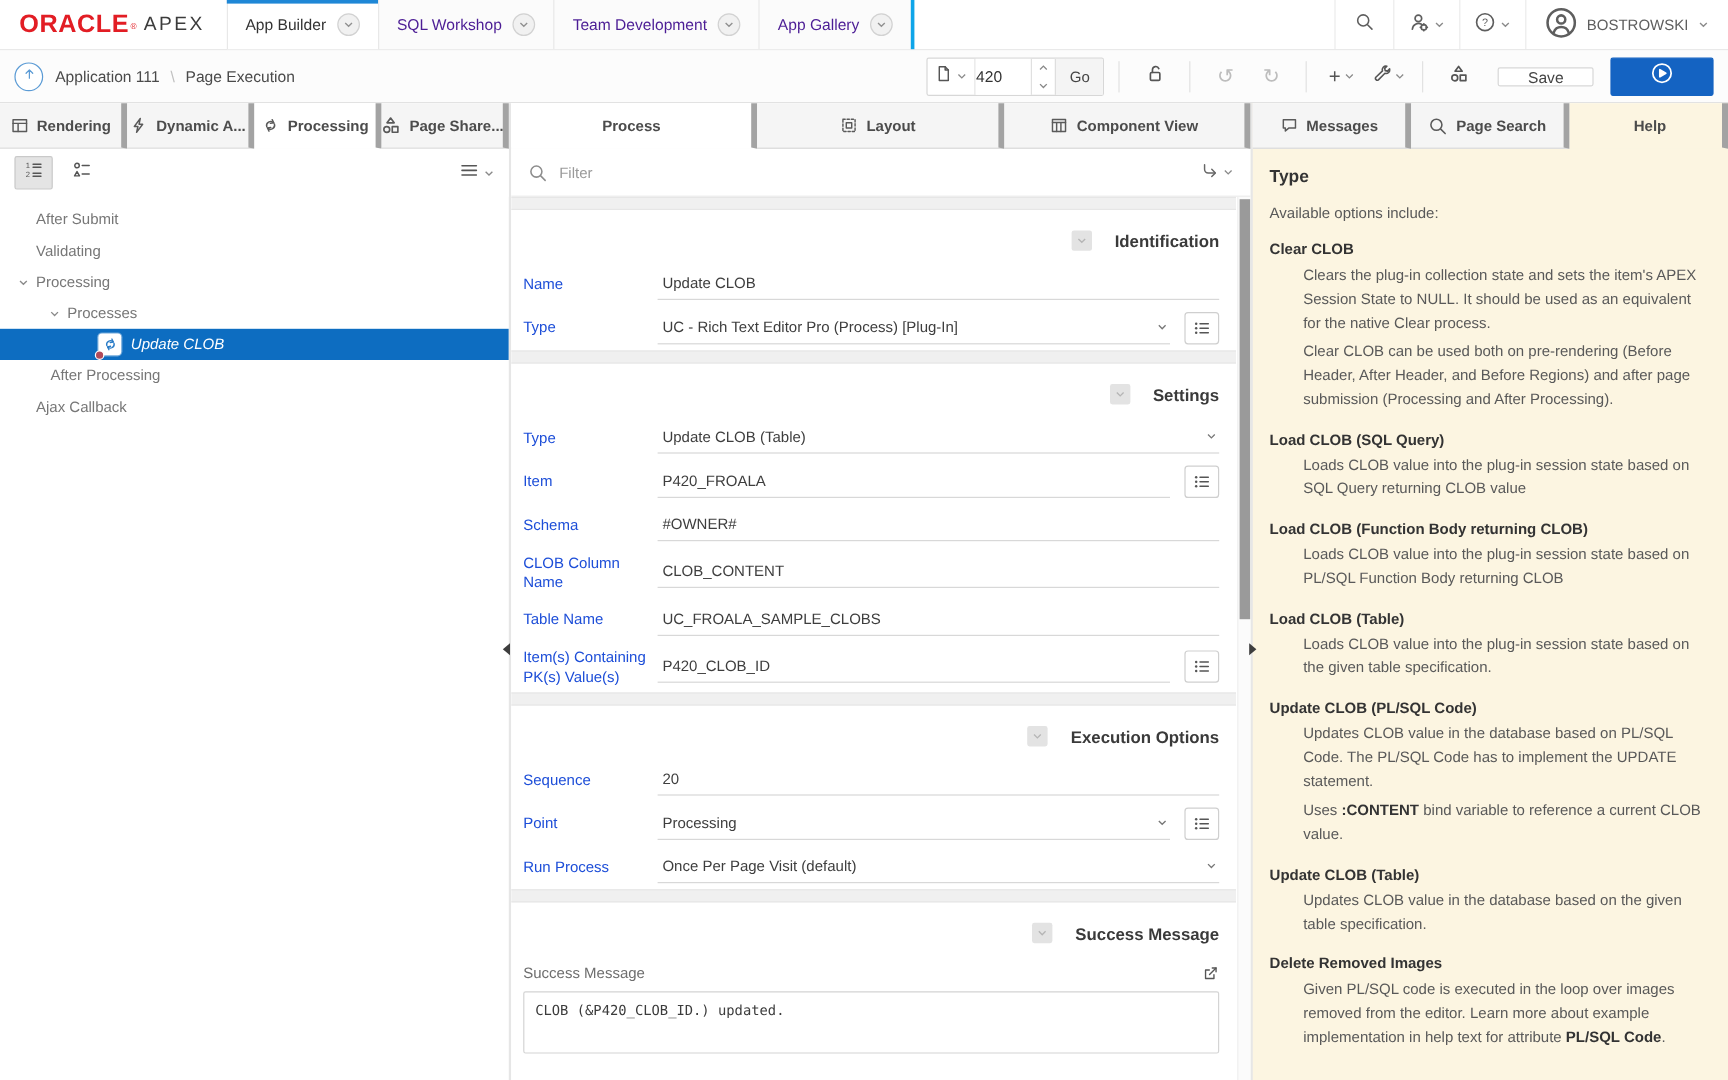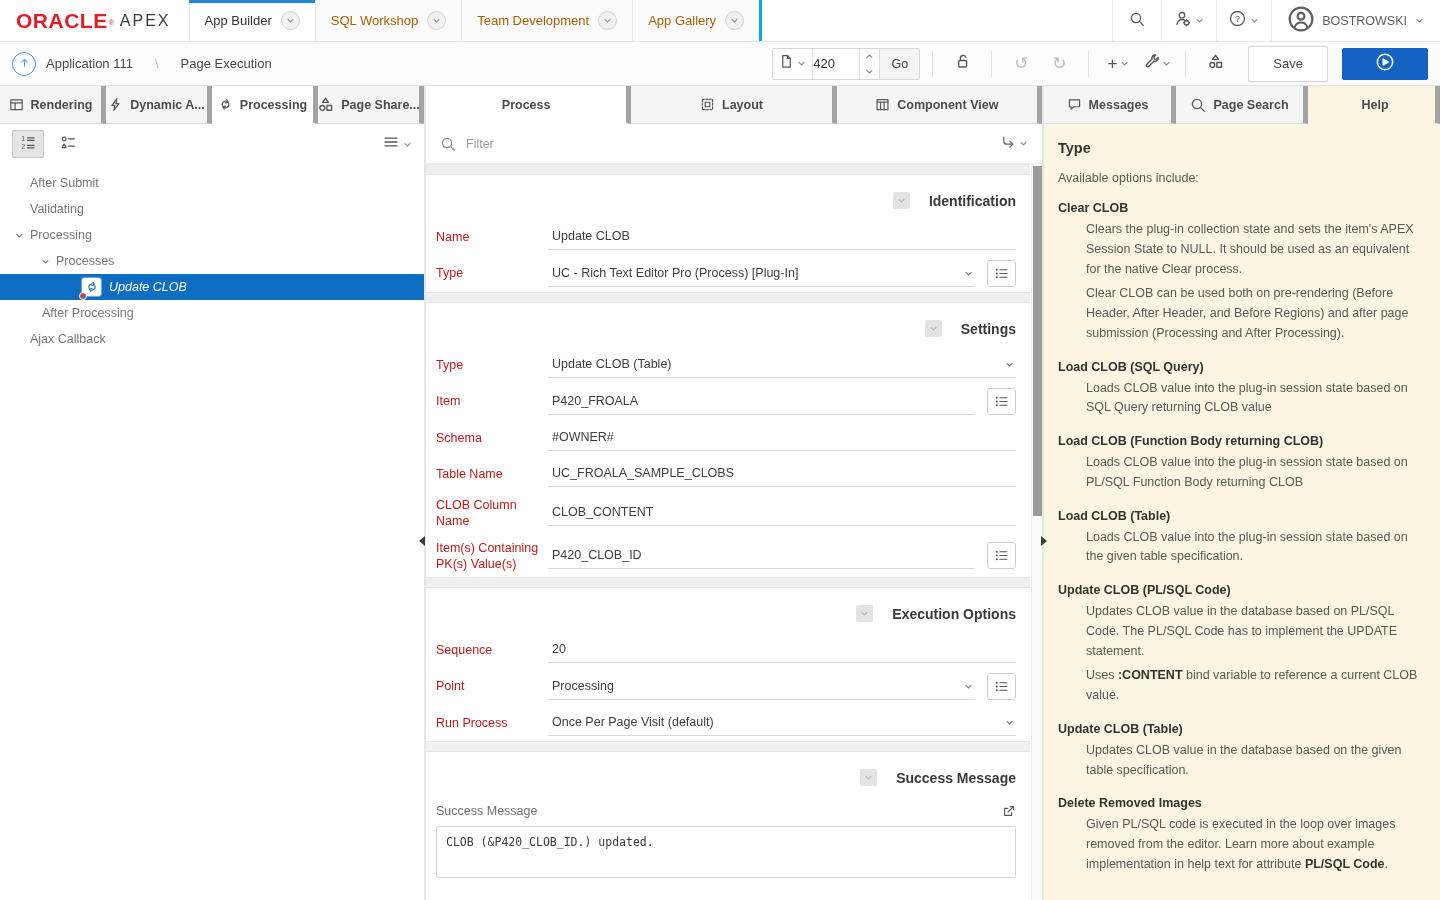--- a/index.html
+++ b/index.html
@@ -6,50 +6,50 @@
   html,body { width:1440px; height:900px; overflow:hidden; font-family:"Liberation Sans", sans-serif; background:#fff; color:#404040; }
   .app { width:1440px; height:900px; display:flex; flex-direction:column; position:relative; }
 
   
   .top-header { height:42px; display:flex; align-items:stretch; border-bottom:1px solid #e4e4e4; background:#fff; flex:0 0 42px; }
   .logo { display:flex; align-items:center; padding:0 18px 0 16px; }
   .logo-oracle { color:var(--logo-red); font-weight:bold; font-size:21px; letter-spacing:.5px; }
   .logo-reg { color:var(--logo-red); font-size:7px; vertical-align:top; margin:4px 4px 0 1px; }
   .logo-apex { color:#3c3c3c; font-size:16px; letter-spacing:2px; margin-left:2px; }
   .nav-tabs { display:flex; align-items:stretch; }
-  .nav-tab { display:flex; align-items:center; gap:9px; padding:0 15px; font-size:13px; color:#a16207; border-left:1px solid #e8e8e8; background:#fbfbfb; cursor:pointer; position:relative; }
+  .nav-tab { display:flex; align-items:center; gap:9px; padding:0 15px; font-size:13px; color:#4c1d95; border-left:1px solid #e8e8e8; background:#fbfbfb; cursor:pointer; position:relative; }
   .nav-tab:last-child { border-right:3px solid #0ea5e9; }
   .nav-tab.active { background:#fff; color:#333; }
   .nav-tab.active::before { content:""; position:absolute; left:-1px; right:-1px; top:0; height:3px; background:var(--accent); }
   .circle-chev { width:19px; height:19px; border-radius:50%; background:#f1f1f1; border:1px solid #d2d2d2; display:flex; align-items:center; justify-content:center; color:#909090; }
   .header-right { margin-left:auto; display:flex; align-items:stretch; }
   .hdr-btn { width:49px; display:flex; align-items:center; justify-content:center; gap:4px; border-left:1px solid #ececec; color:#5e5e5e; cursor:pointer; }
   .hdr-btn.wide { width:auto; padding:0 12px; }
   .hdr-user { display:flex; align-items:center; gap:8px; border-left:1px solid #ececec; padding:0 16px; color:#5e5e5e; font-size:12.5px; cursor:pointer; }
   .chev-sm { color:#8a8a8a; display:inline-flex; }
 
   
   .sub-toolbar { height:44px; flex:0 0 44px; background:#fcfcfc; border-bottom:1px solid #e2e2e2; display:flex; align-items:center; padding:0 12px 0 12px; }
   .crumb-up { width:24px; height:24px; border-radius:50%; border:1.5px solid #5b9bd5; color:#5b9bd5; display:flex; align-items:center; justify-content:center; cursor:pointer; background:#fff; }
-  .crumb { margin-left:10px; font-size:13px; color:#4a4a4a; display:flex; gap:22px; align-items:center; }
+  .crumb { margin-left:10px; font-size:13px; color:#4a4a4a; display:flex; gap:9px; align-items:center; }
   .crumb .sep { color:#c0c0c0; }
   .crumb a { color:#4a4a4a; text-decoration:none; cursor:pointer; }
   .tb-right { margin-left:auto; display:flex; align-items:center; gap:4px; }
   .tb-group { display:flex; align-items:stretch; height:32px; border:1px solid #d7d7d7; border-radius:2px; background:#fff; }
   .tb-group > * { display:flex; align-items:center; justify-content:center; }
   .pg-select { width:40px; gap:3px; color:#555; border-right:1px solid #e0e0e0; cursor:pointer; }
   .pg-input { width:46px; border:none; outline:none; text-align:left; padding-right:8px; font-size:13px; color:#333; font-family:inherit; }
   .pg-stepper { width:20px; flex-direction:column; border-left:1px solid #e0e0e0; color:#888; cursor:pointer; }
   .pg-stepper span { height:15px; display:flex; align-items:center; }
   .go-btn { width:40px; background:#f4f4f4; border-left:1px solid #dedede; font-size:12.5px; color:#444; cursor:pointer; }
   .tb-sep { width:1px; height:26px; background:#e2e2e2; margin:0 8px; }
   .tb-icon { min-width:34px; height:32px; display:flex; align-items:center; justify-content:center; gap:3px; color:#555; cursor:pointer; border-radius:2px; }
   .tb-icon.dim { color:#bdbdbd; }
   .glyph { font-size:17px; line-height:1; }
-  .save-btn { height:36px; padding:0 24px; background:#fff; border:1px solid #d7d7d7; border-radius:2px; font-size:13px; color:#444; cursor:pointer; margin-left:12px; font-family:inherit; }
+  .save-btn { height:16px; padding:0 24px; background:#fff; border:1px solid #d7d7d7; border-radius:2px; font-size:13px; color:#444; cursor:pointer; margin-left:12px; font-family:inherit; }
   .run-btn { height:32px; width:86px; margin-left:10px; background:var(--run); border:1px solid var(--run); border-radius:2px; display:flex; align-items:center; justify-content:center; color:#fff; cursor:pointer; }
 
   
   .main { flex:1; display:flex; min-height:0; position:relative; }
   .left-panel { width:426px; flex:0 0 426px; border-right:2px solid #e6e6e6; display:flex; flex-direction:column; background:#fff; }
   .center-panel { flex:1; display:flex; flex-direction:column; min-width:0; background:#fff; position:relative; }
   .right-panel { width:398px; flex:0 0 398px; border-left:2px solid #e6e6e6; background:var(--help-bg); display:flex; flex-direction:column; }
 
   .panel-tabs { height:38px; flex:0 0 38px; display:flex; align-items:stretch; border-bottom:1px solid #d9d9d9; background:#fff; }
   .p-tab { flex:1; display:flex; align-items:center; justify-content:center; gap:7px; font-size:12.5px; color:#4c4c4c; background:#f5f5f5; border-right:5px solid #a3a3a3; border-bottom:1px solid #d9d9d9; margin-bottom:-1px; cursor:pointer; white-space:nowrap; overflow:hidden;font-weight:bold; }
@@ -75,21 +75,21 @@
   .filter-row input { flex:1; border:none; outline:none; font-size:12.5px; color:#444; font-family:inherit; }
   .filter-row input::placeholder { color:#9a9a9a; }
   .filter-ic { color:#8d8d8d; display:inline-flex; }
   .goto-ic { display:flex; align-items:center; gap:3px; color:#666; cursor:pointer; }
   .center-content { flex:1; overflow:hidden; position:relative; padding-right:12px; }
   .section-gap { height:11px; background:#f0f0f0; border-top:1px solid #e6e6e6; border-bottom:1px solid #e6e6e6; }
   .section-head { display:flex; align-items:center; gap:19px; padding:17px 14px 10px 10px;justify-content:flex-end; }
   .collapse-box { width:17px; height:17px; background:#e3e3e3; border-radius:2px; display:flex; align-items:center; justify-content:center; color:#b5b5b5; cursor:pointer; }
   .section-title { font-size:14px; font-weight:bold; color:#3a3a3a; }
   .field-row { display:flex; align-items:center; padding:5px 14px 5px 10px; }
-  .field-label { width:112px; flex:0 0 112px; font-size:12.5px; color:#b91c1c; line-height:1.3; padding-right:6px; }
+  .field-label { width:112px; flex:0 0 112px; font-size:12.5px; color:#1d4ed8; line-height:1.3; padding-right:6px; }
   .field-control { flex:1; display:flex; align-items:center; border-bottom:1px solid #d8d8d8; min-height:26px; padding:2px 2px 3px 4px; position:relative; }
   .field-value { font-size:12.5px; color:#3e3e3e; flex:1; border:none; outline:none; background:transparent; font-family:inherit; }
   .sel-chev { color:#777; margin-left:6px; cursor:pointer; }
   .list-btn { width:29px; height:27px; flex:0 0 29px; margin-left:12px; border:1px solid #cfcfcf; border-radius:3px; background:#fff; display:flex; align-items:center; justify-content:center; color:#555; cursor:pointer; }
   .code-row-head { display:flex; align-items:center; padding:8px 14px 6px 10px; }
   .code-label { font-size:12.5px; color:#6e6e6e; }
   .expand-btn { margin-left:auto; color:#555; cursor:pointer; display:inline-flex; }
   .code-box { margin:2px 14px 0 10px; border:1px solid #d4d4d4; border-radius:2px; height:52px; padding:8px 9px; font-family:"DejaVu Sans Mono", monospace; font-size:11.5px; color:#3c3c3c; background:#fff; }
   .center-scrollbar { position:absolute; top:0; right:0; width:11px; bottom:0; background:#fbfbfb; border-left:1px solid #efefef; }
   .center-scrollbar .thumb { position:absolute; top:2px; left:1px; width:9px; height:350px; background:#9a9a9a; cursor:pointer; }
@@ -519,29 +519,29 @@
               </svg>
             </span>
           </div>
           <div class="field-row">
             <div class="field-label">Schema</div>
             <div class="field-control">
               <input class="field-value" value="#OWNER#" style="">
             </div>
           </div>
           <div class="field-row">
+            <div class="field-label">CLOB Column Name</div>
+            <div class="field-control">
+              <input class="field-value" value="CLOB_CONTENT" style="">
+            </div>
+          </div>
+          <div class="field-row">
             <div class="field-label">Table Name</div>
             <div class="field-control">
               <input class="field-value" value="UC_FROALA_SAMPLE_CLOBS" style="">
-            </div>
-          </div>
-          <div class="field-row">
-            <div class="field-label">CLOB Column Name</div>
-            <div class="field-control">
-              <input class="field-value" value="CLOB_CONTENT" style="">
             </div>
           </div>
           <div class="field-row">
             <div class="field-label">Item(s) Containing PK(s) Value(s)</div>
             <div class="field-control">
               <input class="field-value" value="P420_CLOB_ID" style="">
             </div>
             <span class="list-btn">
               <svg width="15" height="15" viewBox="0 0 16 16" fill="none" stroke="currentColor" stroke-width="1.3" stroke-linecap="round" stroke-linejoin="round">
                 <circle cx="3" cy="4" r="1.1" fill="currentColor" stroke="none"></circle>

